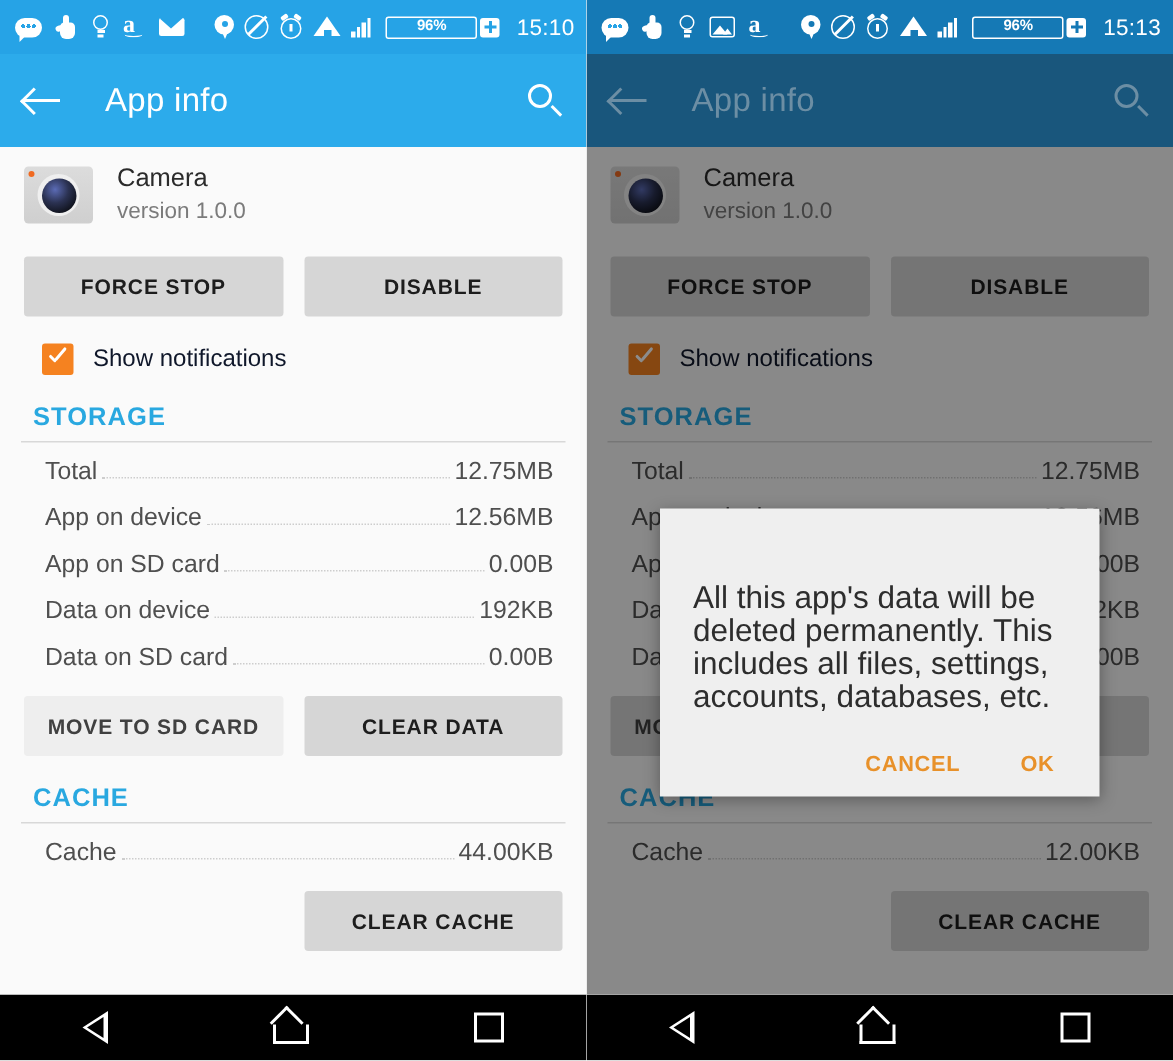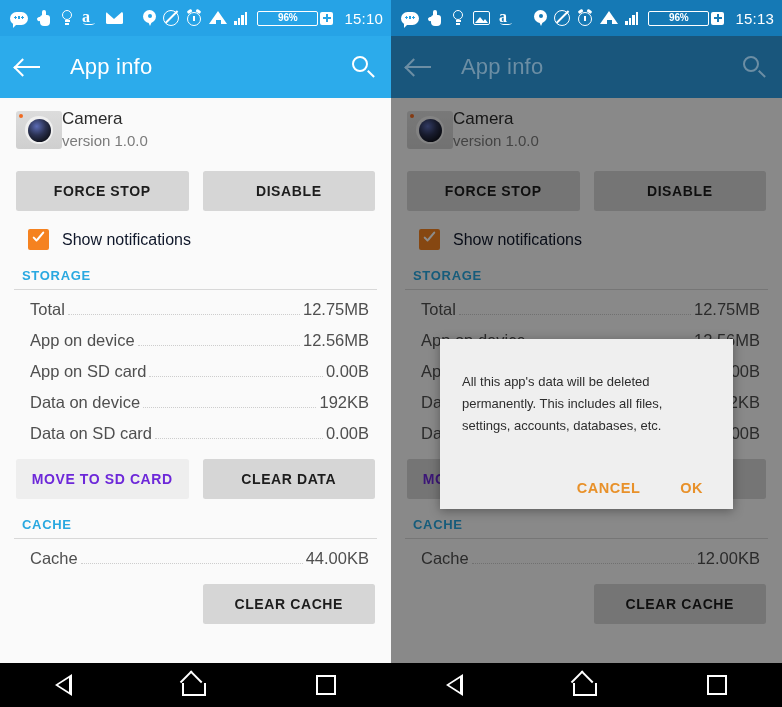--- a/index.html
+++ b/index.html
@@ -101,37 +101,37 @@
   
   .content{position:relative;height:565px;background:#fafafa;overflow:hidden;}
   .phone.right .content{background:#fafafa;}
   .dim{position:absolute;inset:0;background:rgba(0,0,0,.45);z-index:5;pointer-events:none;}
 
   .apphead{display:flex;align-items:flex-start;padding:11px 0 0 16px;}
   .appicon{width:46px;height:38px;border-radius:3px;background:linear-gradient(180deg,#dcdcdc,#cfcfcf);position:relative;flex:0 0 auto;margin-top:2px;}
   .appicon .lens{position:absolute;left:50%;top:50%;transform:translate(-50%,-50%);width:28px;height:28px;border-radius:50%;background:#efefef;}
   .appicon .lens:after{content:"";position:absolute;left:2.5px;top:2.5px;width:23px;height:23px;border-radius:50%;background:radial-gradient(circle at 38% 32%,#5b6bb5 0%,#2b3252 42%,#121520 75%);}
   .appicon .dot{position:absolute;left:3px;top:3px;width:4px;height:4px;border-radius:50%;background:#f06a21;}
-  .apptext{}
+  .apptext{margin-left:16px;}
   .appname{font-size:17px;color:#2b2b2b;line-height:20px;}
   .appver{font-size:15px;color:#7b7b7b;margin-top:3px;line-height:18px;}
 
   .btnrow{display:flex;gap:14px;padding:21px 16px 0 16px;}
   .btn{flex:1 1 0;height:40px;background:#d6d6d6;border:0;border-radius:2.5px;color:#1d1d1d;font-size:14px;font-weight:700;letter-spacing:.6px;font-family:"Liberation Sans",sans-serif;display:flex;align-items:center;justify-content:center;text-align:center;line-height:15px;cursor:pointer;}
-  .btn.disabled{background:#eeeeee;color:#6d28d9;}
+  .btn.disabled{background:#eeeeee;color:#404040;}
   .phone.right .btn{background:#d6d6d6;}
 
   .cbrow{display:flex;align-items:center;padding:18px 0 0 28px;}
   .cbox{width:21px;height:21px;border-radius:2px;background:#f58220;position:relative;flex:0 0 auto;}
   .cbox:before{content:"";position:absolute;left:4px;top:9px;width:6px;height:2.4px;background:#fff;transform:rotate(45deg);border-radius:1px;}
   .cbox:after{content:"";position:absolute;left:7px;top:5.5px;width:11px;height:2.4px;background:#fff;transform:rotate(-50deg);border-radius:1px;}
   .cblabel{margin-left:13px;font-size:16px;color:#0f172a;}
 
   .sect{margin-top:18px;}
-  .secthead{color:#29a8e0;font-size:13px;font-weight:700;letter-spacing:.7px;padding:0 0 6px 22px;}
+  .secthead{color:#29a8e0;font-size:17px;font-weight:700;letter-spacing:.7px;padding:0 0 6px 22px;}
   .sectline{height:1px;background:#d8d8d8;margin:0 14px;}
   .rows{padding:4px 0 0 0;}
   .row{display:flex;align-items:baseline;padding:6px 22px 6px 30px;}
   .rlabel{font-size:16.5px;color:#4f4f4f;white-space:nowrap;}
   .leader{flex:1 1 auto;border-bottom:1.4px dotted #cdcdcd;margin:0 3px 4px 3px;height:1px;}
   .rval{font-size:16.5px;color:#4f4f4f;white-space:nowrap;}
 
   .btnrow2{display:flex;gap:14px;padding:10px 16px 0 16px;}
   .btnrow3{display:flex;padding:10px 16px 0 16px;}
   .btnrow3 .btn{flex:0 0 auto;width:calc(50% - 7px);margin-left:auto;}
@@ -141,22 +141,22 @@
   .nav-back{width:0;height:0;border-top:11px solid transparent;border-bottom:11px solid transparent;border-right:17px solid #fff;position:relative;}
   .nav-back:after{content:"";position:absolute;left:3px;top:-7px;width:0;height:0;border-top:7px solid transparent;border-bottom:7px solid transparent;border-right:11px solid #000;}
   .nav-home{width:24px;height:22px;position:relative;}
   .nav-home i{position:absolute;left:0;bottom:0;width:24px;height:13px;border:2.2px solid #fff;border-top:0;box-sizing:border-box;}
   .nav-home b{position:absolute;left:1px;top:0px;width:15.5px;height:15.5px;border-top:2.2px solid #fff;border-right:2.2px solid #fff;transform:rotate(-45deg);box-sizing:border-box;}
   .nav-recent{width:20px;height:20px;border:2.4px solid #fff;box-sizing:border-box;}
 
   
   .dialog{position:absolute;left:49px;top:241px;width:293px;background:#efefef;z-index:10;padding:22px 22px 12px 22px;box-sizing:border-box;box-shadow:0 2px 10px rgba(0,0,0,.35);}
   .dlg-title{font-size:19px;font-weight:700;color:#1f1f1f;line-height:24px;}
-  .dlg-body{font-size:13px;color:#2d2d2d;line-height:22px;margin-top:10px;}
-  .dlg-actions{display:flex;justify-content:flex-end;gap:28px;margin-top:42px;padding-right:2px;}
+  .dlg-body{font-size:21px;color:#2d2d2d;line-height:22px;margin-top:27px;}
+  .dlg-actions{display:flex;justify-content:flex-end;gap:28px;margin-top:25px;padding-right:2px;}
   .dlg-btn{color:#e8912a;font-size:14.5px;font-weight:700;letter-spacing:.5px;background:none;border:0;cursor:pointer;font-family:"Liberation Sans",sans-serif;}
 </style>
 </head>
 <body>
 
 <div class="stage">
 
   <div class="phone left">
 
     <div class="statusbar">

